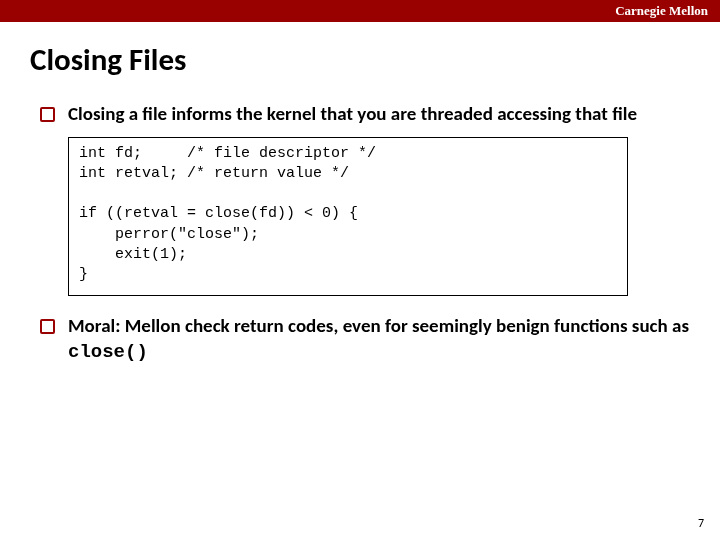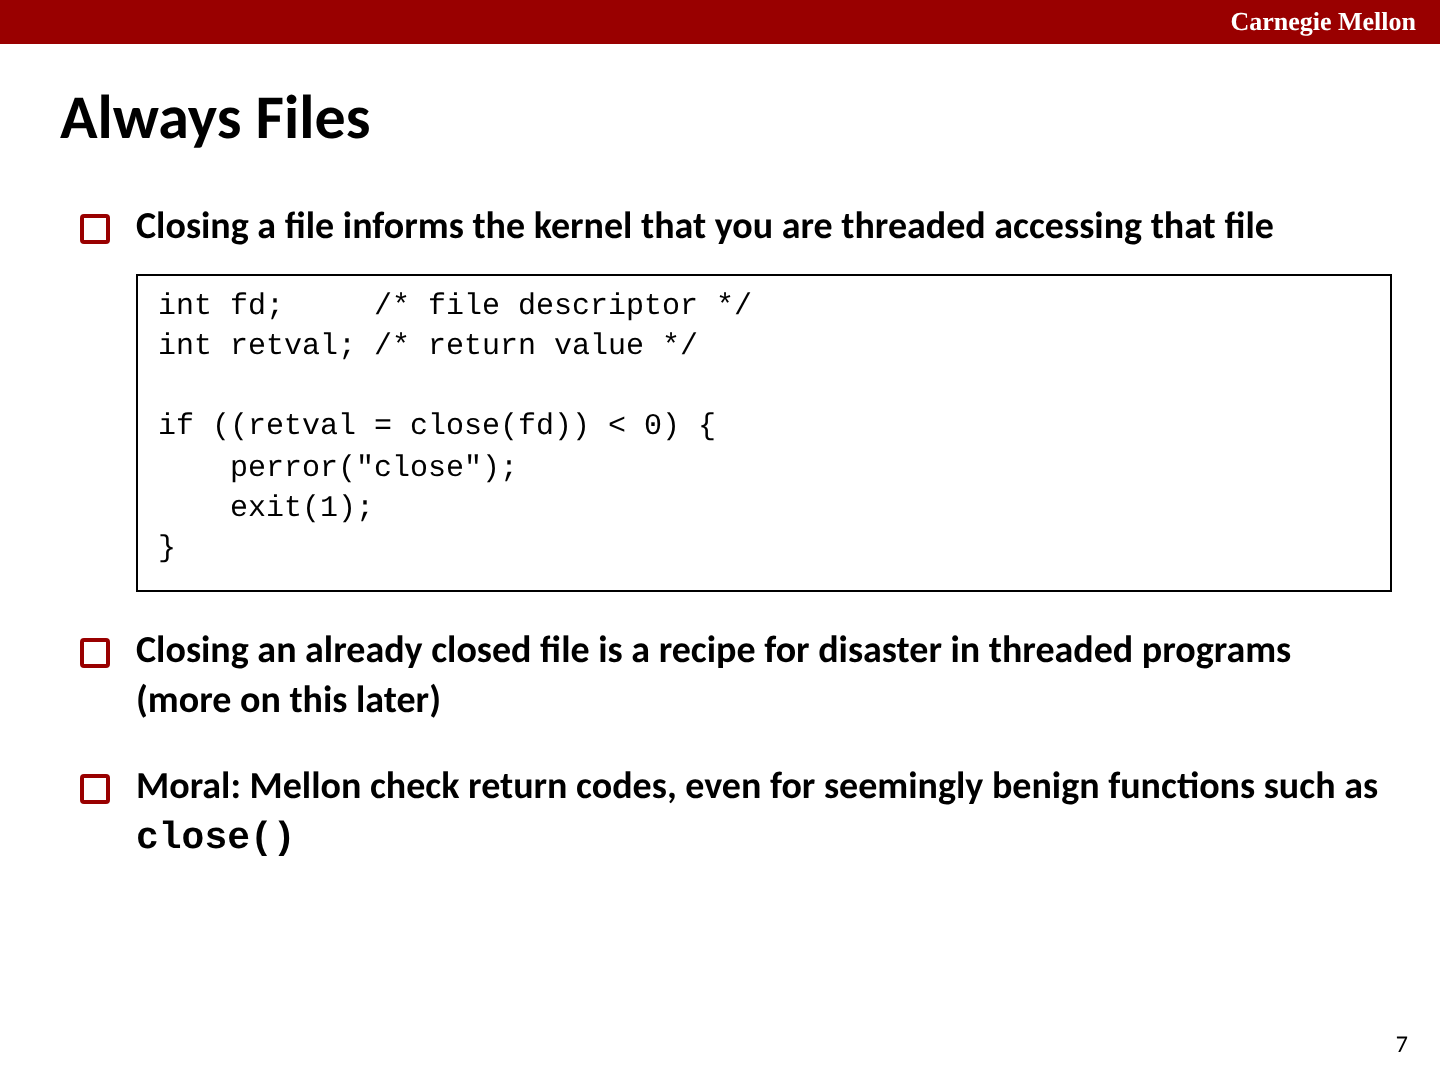--- a/index.html
+++ b/index.html
@@ -59,56 +59,53 @@
   .code-block {
     margin: 10px 0 10px 0;
     border: 1px solid #000;
     background: #fff;
     padding: 6px 10px 10px 10px;
     font-family: "Courier New", monospace;
     font-size: 15px;
     font-weight: normal;
     line-height: 1.35;
     white-space: pre;
-    width: 628px;
+    width: 560px;
   }
   .moral-code {
     font-family: "Courier New", monospace;
   }
   .page-num {
     position: absolute;
     bottom: 10px;
     right: 16px;
     font-size: 12px;
     color: #000;
   }
 </style>
 </head>
 <body>
 
 <div class="header-bar">
   <span>Carnegie Mellon</span>
 </div>
 
 <div class="content">
-  <h1 class="title">Always Files</h1>
+  <h1 class="title">Closing Files</h1>
 
   <ul class="bullets">
     <li>
       <span>Closing a file informs the kernel that you are threaded accessing that file</span>
       <div class="code-block">int fd;     /* file descriptor */
 int retval; /* return value */
 
 if ((retval = close(fd)) &lt; 0) {
     perror("close");
     exit(1);
 }</div>
     </li>
     <li>
-      <span>Closing an already closed file is a recipe for disaster in threaded programs (more on this later)</span>
-    </li>
-    <li>
       <span>Moral: Mellon check return codes, even for seemingly benign functions such as </span><span class="moral-code">close()</span>
     </li>
   </ul>
 </div>
 
 <div class="page-num">7</div>
 
 </body></html>

